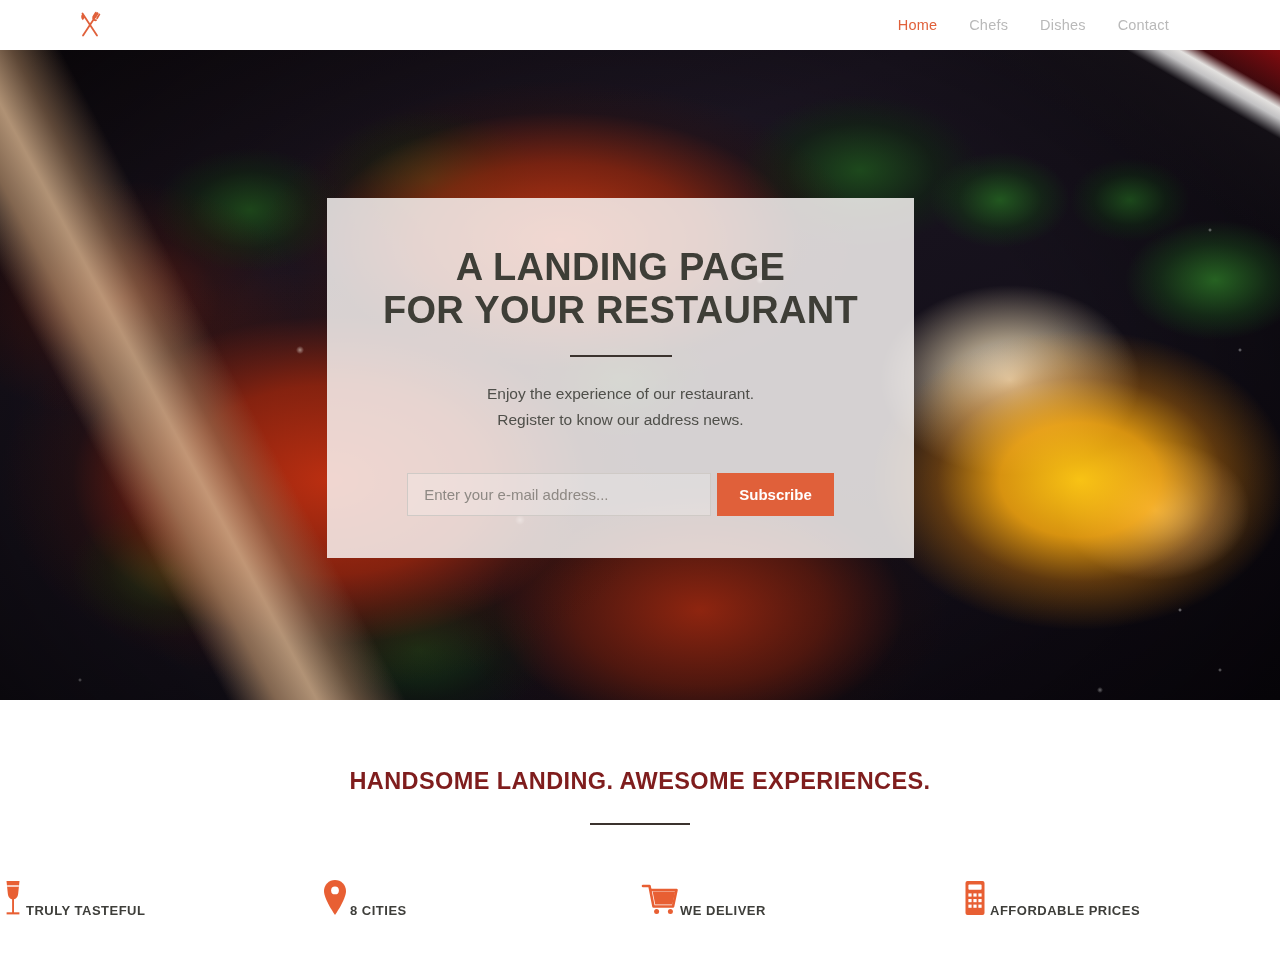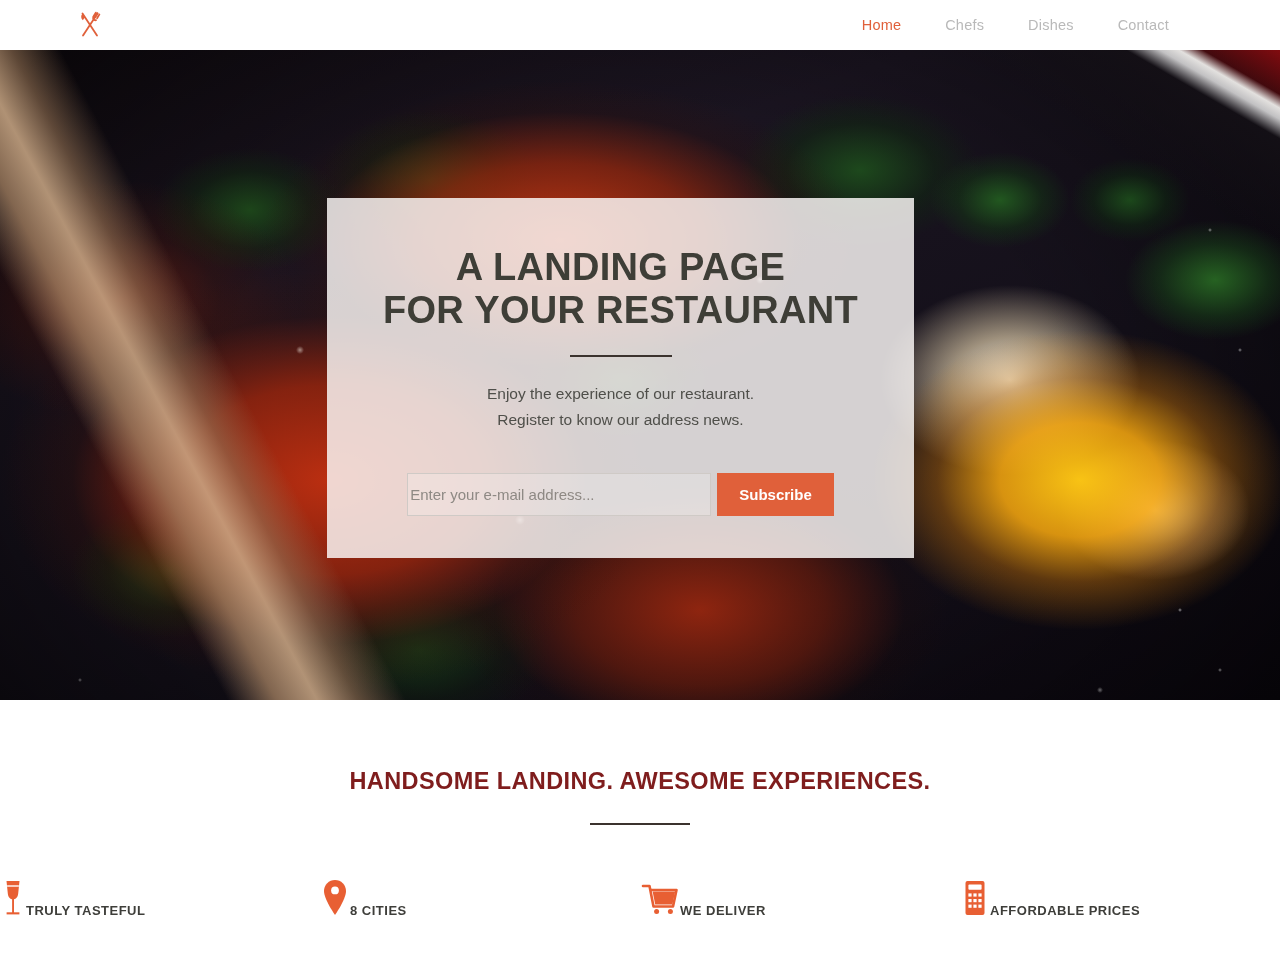--- a/index.html
+++ b/index.html
@@ -32,21 +32,21 @@
     display: flex;
     align-items: center;
     justify-content: center;
     cursor: pointer;
   }
   .brand svg { display: block; }
 
   .nav-links {
     display: flex;
     align-items: center;
-    gap: 12px;
+    gap: 0px;
     margin-right: 55px;
   }
   .nav-link {
     font-size: 14.5px;
     color: #b9b9b9;
     text-decoration: none;
     padding: 6px 16px;
     letter-spacing: 0.2px;
     cursor: pointer;
     white-space: nowrap;
@@ -151,21 +151,21 @@
     margin-top: 40px;
     display: flex;
     align-items: stretch;
     gap: 6px;
   }
   .email-input {
     width: 304px;
     height: 43px;
     border: 1px solid #cfcac6;
     background: rgba(255,255,255,0.22);
-    padding: 0 2px;
+    padding: 0 16px;
     font-size: 15px;
     color: #555;
     font-family: "Liberation Sans", sans-serif;
     outline: none;
   }
   .email-input::placeholder { color: #8e8984; }
   .subscribe-btn {
     height: 43px;
     padding: 0 22px;
     border: none;

